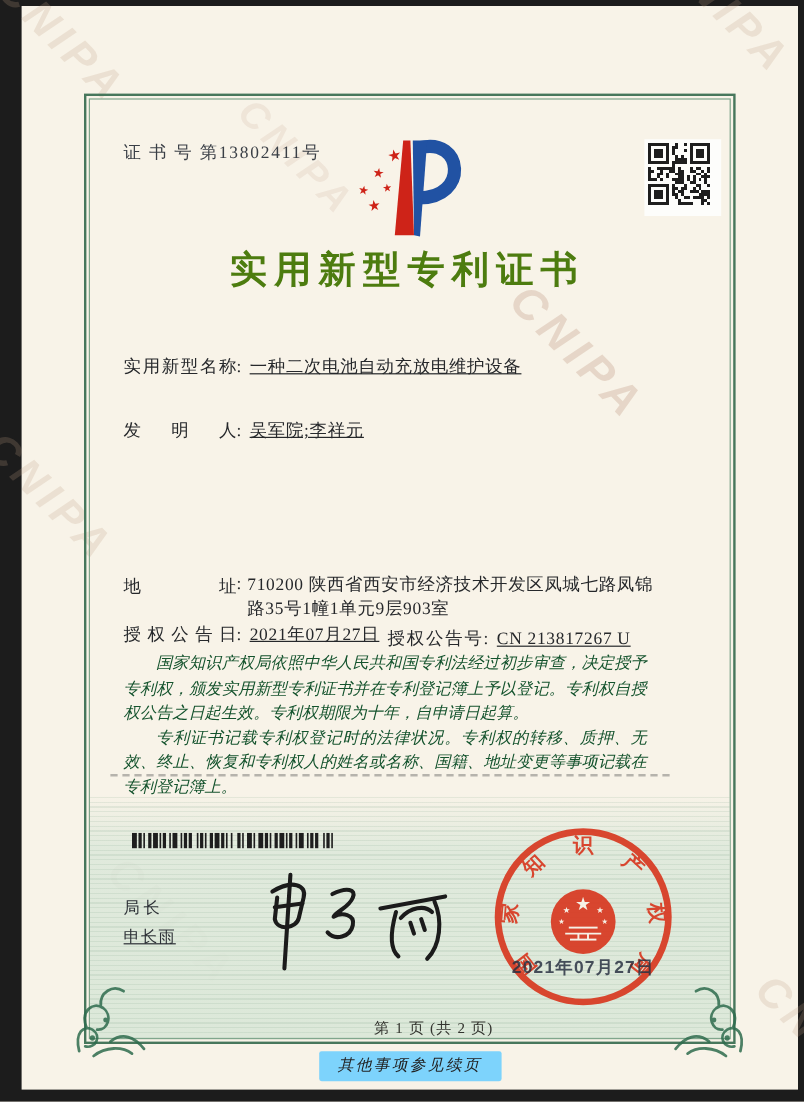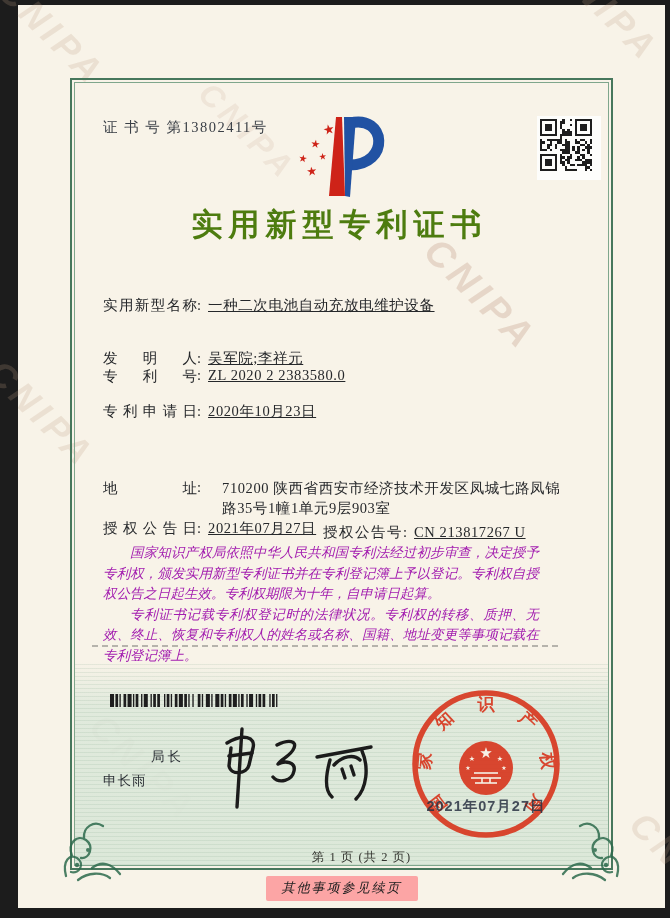--- a/index.html
+++ b/index.html
@@ -28,42 +28,42 @@
   .fl-right{right:-14px;bottom:-16px;transform:scaleX(-1);}
   
   .cert-no{position:absolute;left:85px;top:113px;font-size:14.5px;letter-spacing:1.5px;color:#3a3f46;}
   .qr{position:absolute;left:519px;top:111px;width:58px;height:58px;background:#fdfdfb;padding:3px;}
   .logo{position:absolute;left:270px;top:108px;width:104px;height:90px;}
   .title{position:absolute;left:0;right:4px;top:199px;text-align:center;font-size:31px;font-weight:bold;
          letter-spacing:6px;color:#4d7c0f;}
   .frow{position:absolute;left:85px;font-size:14.5px;color:#26282b;white-space:nowrap;}
   .flabel{display:inline-block;width:94px;text-align:justify;text-align-last:justify;vertical-align:top;}
   .fval{margin-left:7px;letter-spacing:0.6px;text-decoration:underline;}
-  .fval-block{display:inline-block;margin-left:21px;width:352px;white-space:normal;line-height:19.5px;
+  .fval-block{display:inline-block;margin-left:5px;width:352px;white-space:normal;line-height:19.5px;
               letter-spacing:0.6px;vertical-align:top;}
   .pair2{position:absolute;left:220px;top:4px;}
   .pair2 .flabel2{letter-spacing:1.5px;}
   .body-text{position:absolute;left:85px;top:538px;width:436px;font-size:13.5px;font-style:italic;
-             line-height:20.5px;color:#a21caf;text-align:justify;}
+             line-height:20.5px;color:#14532d;text-align:justify;}
   .body-text p{margin:0;text-indent:2em;}
   .microline{position:absolute;left:74px;top:640px;width:466px;height:0;
              border-top:2px dashed rgba(115,115,112,0.5);}
   .barcode{position:absolute;left:92px;top:689px;width:170px;height:13px;}
-  .sig-title{position:absolute;left:85px;top:743px;font-size:13.5px;letter-spacing:3px;color:#2c3036;margin-left:48px;}
-  .sig-name{position:absolute;left:85px;top:767px;font-size:13.5px;letter-spacing:1px;color:#2c3036;}
+  .sig-title{position:absolute;left:85px;top:743px;font-size:13.5px;letter-spacing:3px;color:#2c3036;}
+  .sig-name{position:absolute;left:85px;top:767px;font-size:13.5px;letter-spacing:1px;color:#2c3036;text-decoration:underline;}
   .signature{position:absolute;left:175px;top:698px;width:200px;height:112px;}
   .seal{position:absolute;left:390px;top:681px;width:156px;height:156px;opacity:0.93;}
   .seal-char{font-size:17px;font-weight:bold;fill:#d83a22;text-anchor:middle;
              font-family:"Liberation Serif",serif;}
   .seal-date{position:absolute;left:385px;top:792px;width:166px;text-align:center;font-size:14.5px;
              font-weight:bold;letter-spacing:1px;color:rgba(41,49,66,0.85);
              font-family:"Liberation Sans",sans-serif;}
   .page-no{position:absolute;left:0;right:0;top:844px;text-align:center;font-size:12.5px;
            letter-spacing:1px;color:#33342f;margin-left:40px;}
-  .note{position:absolute;left:50%;transform:translateX(-50%);top:871px;background:#fca5a5;
+  .note{position:absolute;left:50%;transform:translateX(-50%);top:871px;background:#7dd3fc;
         padding:3px 16px 4px;font-size:13px;font-style:italic;letter-spacing:2px;color:#222;
         border-radius:2px;white-space:nowrap;}
 </style>
 </head>
 <body>
 
 <div class="paper">
 
   <div class="wm wm1">CNIPA</div>
   <div class="wm wm2">CNIPA</div>
@@ -253,26 +253,20 @@
   </svg>
 
   <div class="title">实用新型专利证书</div>
 
   <div class="frow" style="top:291px">
     <span class="flabel">实用新型名称</span><span>:</span><span class="fval">一种二次电池自动充放电维护设备</span>
   </div>
   <div class="frow" style="top:344px">
     <span class="flabel">发明人</span><span>:</span><span class="fval">吴军院;李祥元</span>
   </div>
-  <div class="frow" style="top:362px">
-    <span class="flabel">专利号</span><span>:</span><span class="fval">ZL 2020 2 2383580.0</span>
-  </div>
-  <div class="frow" style="top:397px">
-    <span class="flabel">专利申请日</span><span>:</span><span class="fval">2020年10月23日</span>
-  </div>
   <div class="frow" style="top:474px">
     <span class="flabel">地址</span><span>:</span><span class="fval-block">710200 陕西省西安市经济技术开发区凤城七路凤锦路35号1幢1单元9层903室</span>
   </div>
   <div class="frow" style="top:514px">
     <span class="flabel">授权公告日</span><span>:</span><span class="fval">2021年07月27日</span>
     <span class="pair2">
       <span class="flabel2">授权公告号</span><span>:</span><span class="fval">CN 213817267 U</span>
     </span>
   </div>
 

